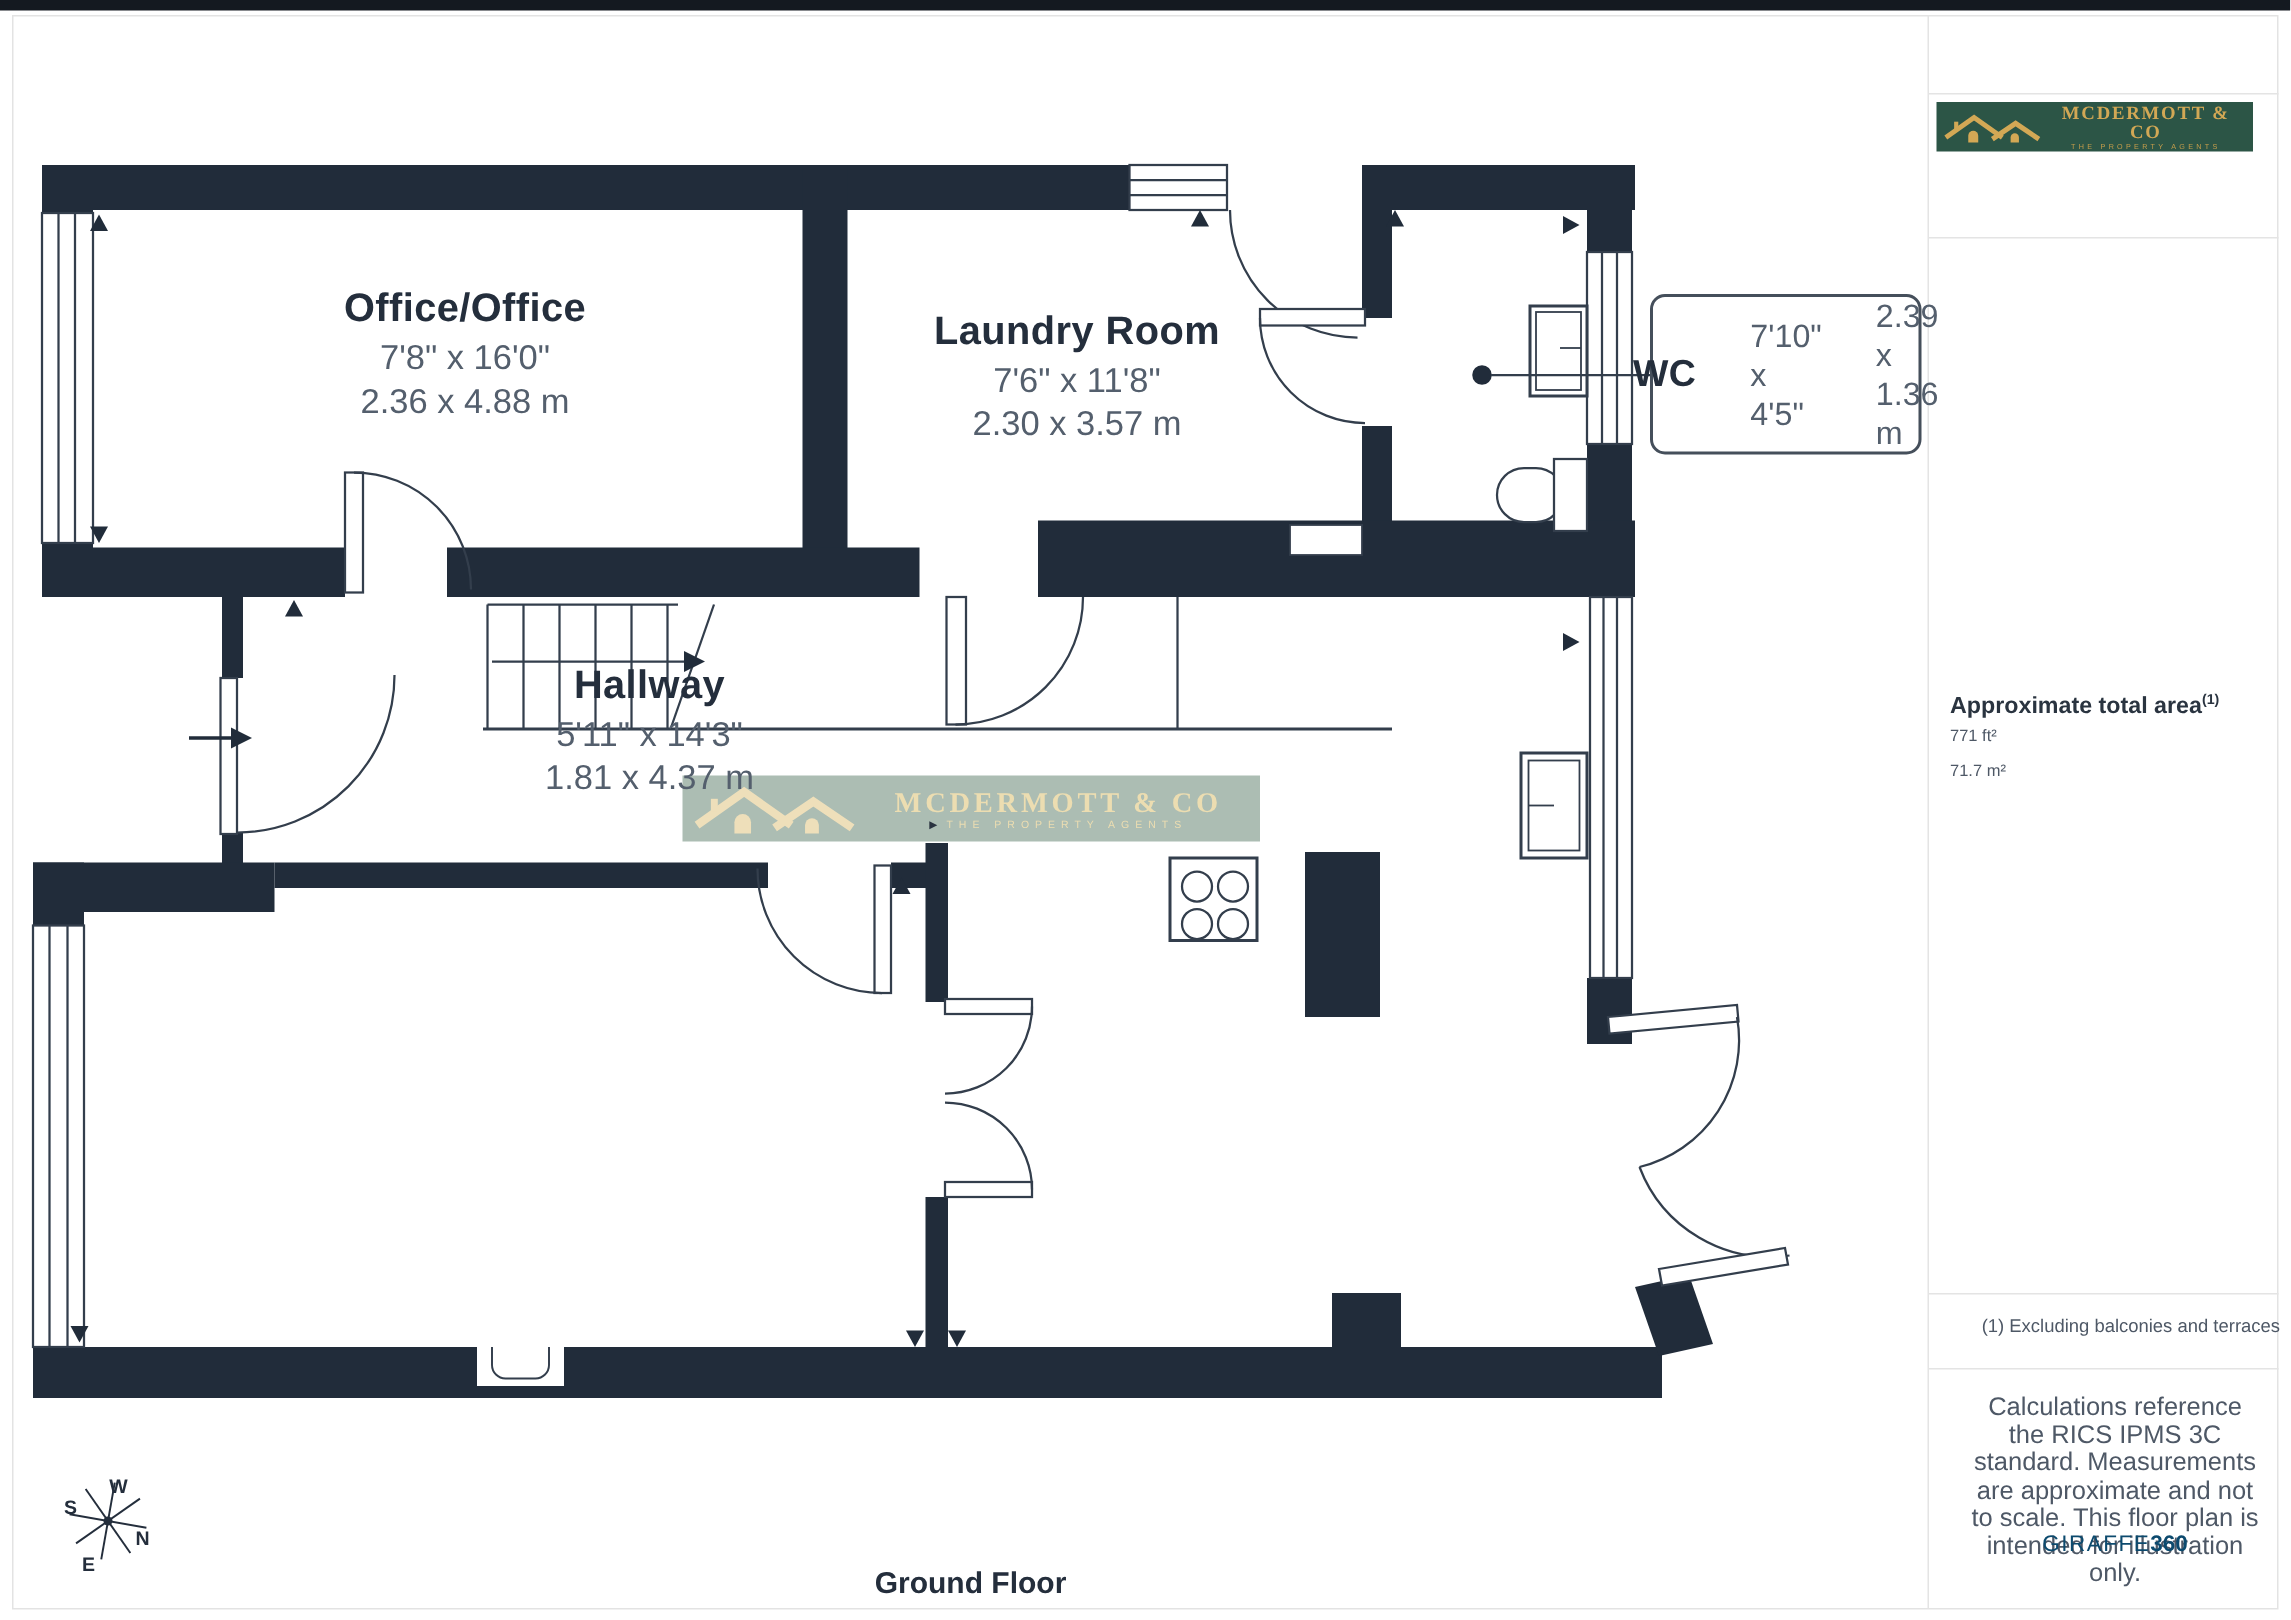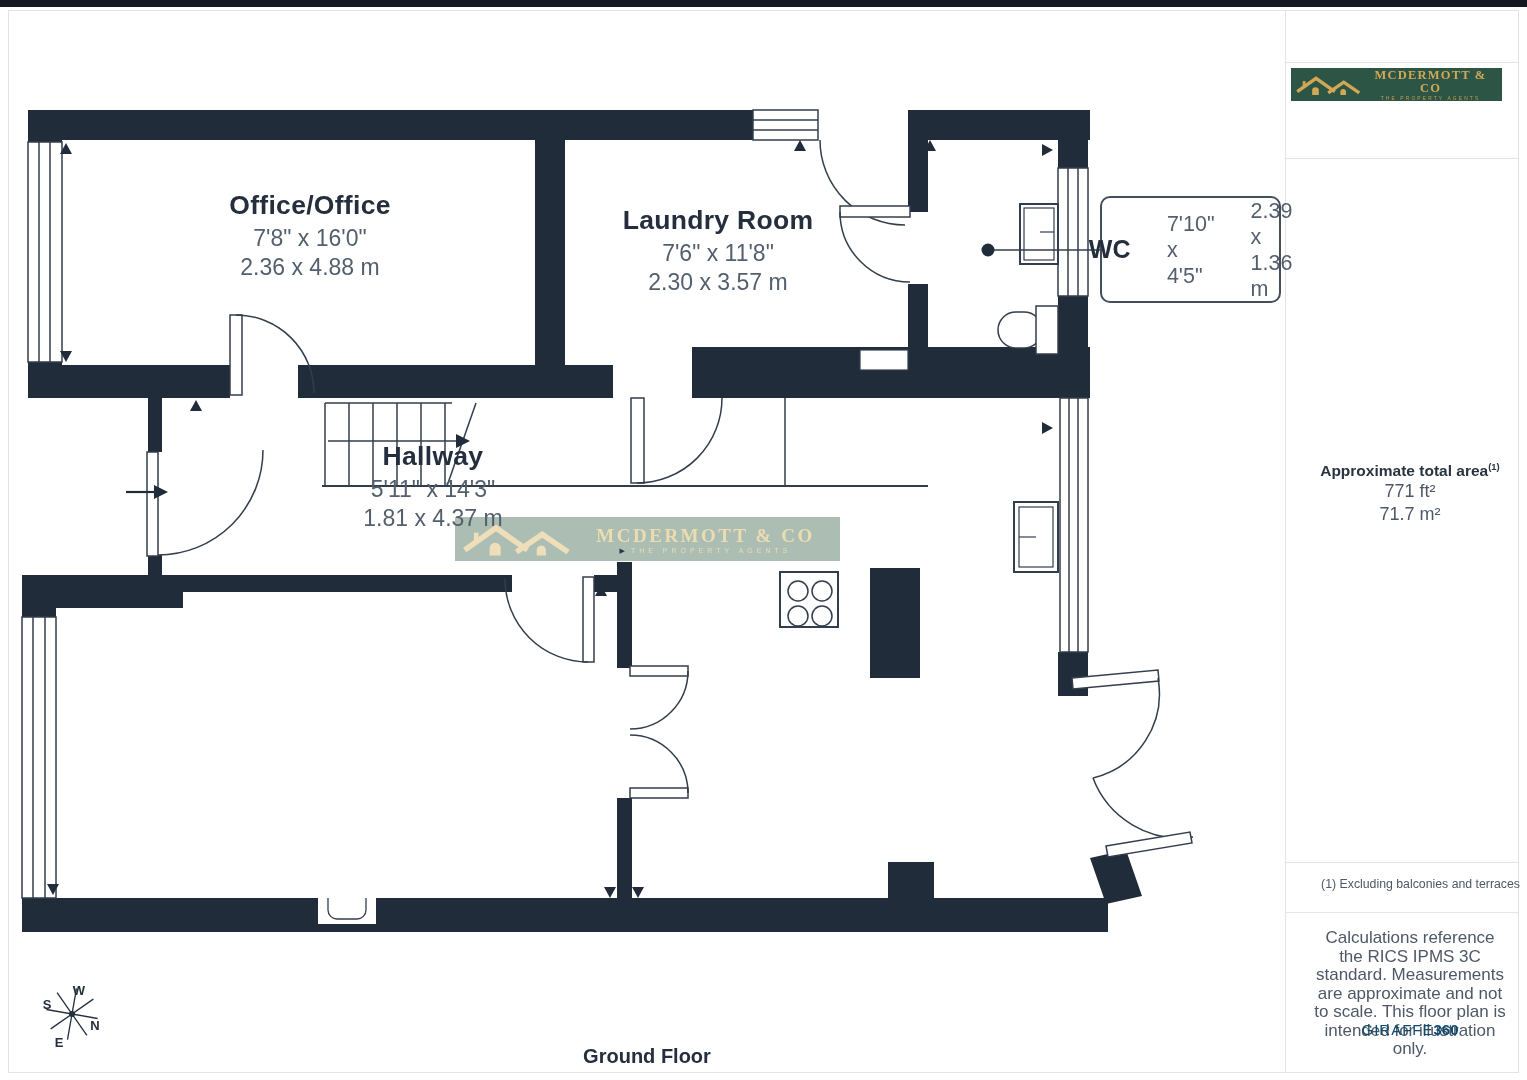--- a/index.html
+++ b/index.html
@@ -30,24 +30,24 @@
   .wm-play{color:#2a3340;font-size:7px;line-height:7px;}
   .wm-tag{font-size:7px;letter-spacing:4px;color:#ecddb1;}
 
   .logo-banner{position:absolute;left:1291px;top:68px;width:211px;height:33px;background:#2c5546;
                display:flex;align-items:center;padding:0 8px 0 4px;box-sizing:border-box;z-index:2;}
   .lb-text{flex:1;text-align:center;}
   .lb-brand{font-family:"Liberation Serif",serif;font-weight:700;font-size:12.5px;letter-spacing:1.2px;
             color:#d2a855;line-height:13px;}
   .lb-tag{font-size:4.8px;letter-spacing:2.2px;color:#c79e4b;margin-top:1px;}
 
-  .area-block{position:absolute;left:1300px;top:461px;width:220px;text-align:center;}
+  .area-block{position:absolute;left:1300px;top:461px;width:220px;text-align:left;}
   .area-title{font-size:15.5px;font-weight:bold;color:#2a3440;}
   .area-title sup{font-size:9.5px;}
-  .area-val{font-size:18px;color:#4e5866;line-height:23px;}
+  .area-val{font-size:11px;color:#4e5866;line-height:23px;}
   .area-val:first-of-type{margin-top:8px;}
 
   .footnote{position:absolute;left:1300px;top:877px;width:220px;text-align:right;
             font-size:12.3px;color:#4e5866;}
   .disclaimer{position:absolute;left:1313px;top:929px;width:194px;text-align:center;
               font-size:17px;line-height:18.5px;color:#4e5866;}
   .credit{position:absolute;left:1300px;top:1021px;width:220px;text-align:center;
           font-size:15px;color:#0c4a6e;}
   .credit .g1{font-weight:400;letter-spacing:1px;}
   .credit .g2{font-weight:700;}

